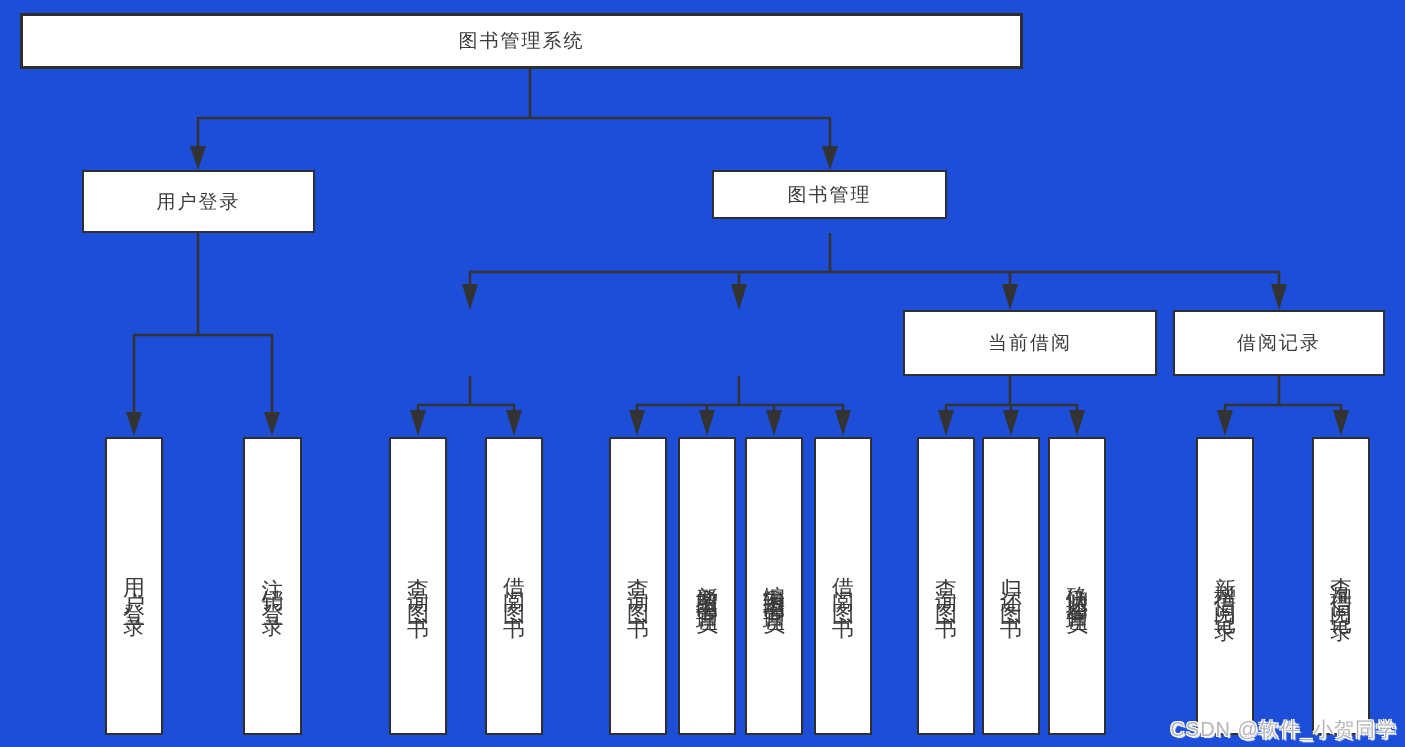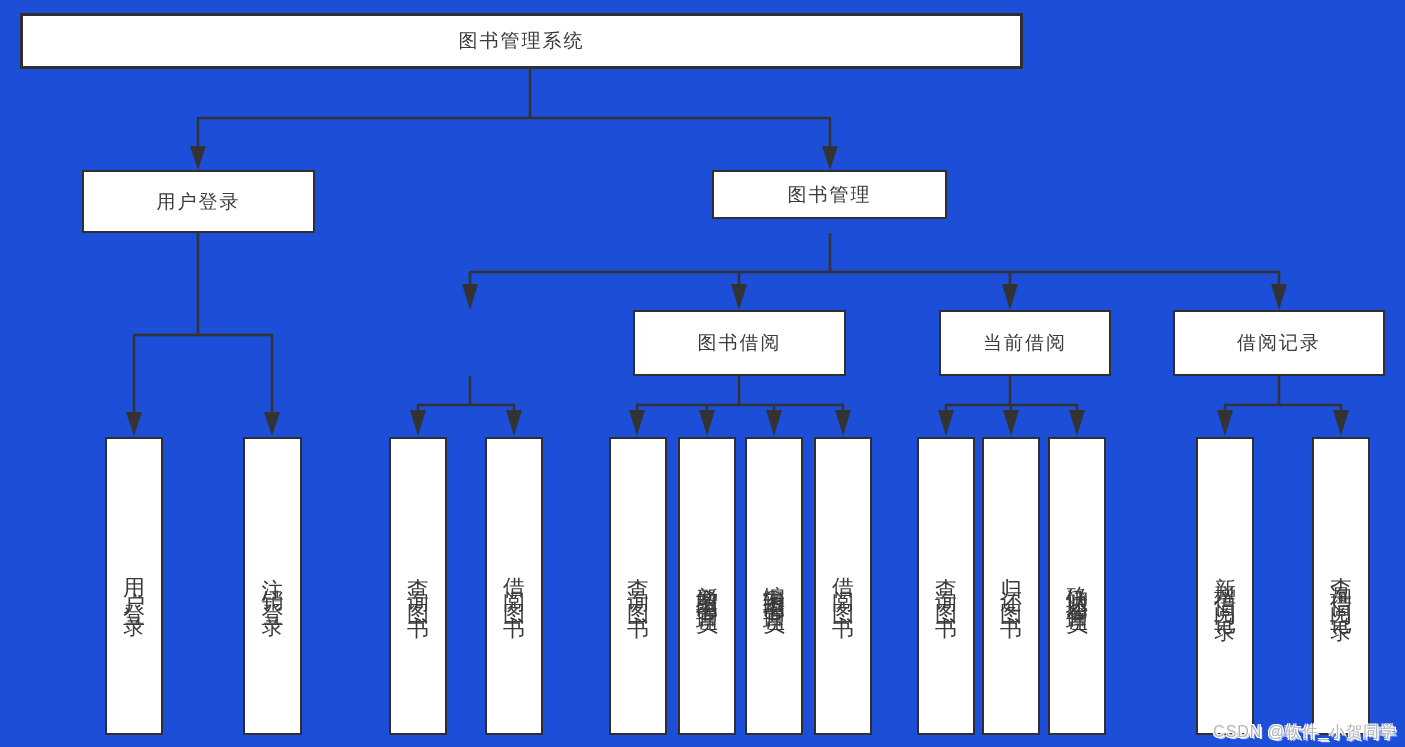--- a/index.html
+++ b/index.html
@@ -27,21 +27,21 @@
     font-size:22px;
     line-height:1;
     white-space:nowrap;
   }
   .v.sp-wide span{letter-spacing:13px;}
   .v.sp-mid span{letter-spacing:9px;}
   .v.sp-tight span{letter-spacing:4px;}
   .wm{
     position:absolute;
     right:8px;bottom:4px;
-    font-size:16px;
+    font-size:20px;
     color:#b5b5b5;
     letter-spacing:1px;
     text-shadow:1px 1px 0 #fff,-1px -1px 0 #fff,1px -1px 0 #fff,-1px 1px 0 #fff,2px 2px 1px #fff;
     white-space:nowrap;
   }
 </style>
 </head>
 <body>
 
 <div id="canvas">
@@ -79,24 +79,21 @@
     <span>图书管理系统</span>
   </div>
 
   <div class="node h" style="left:82px;top:170px;width:233px;height:63px;">
     <span>用户登录</span>
   </div>
   <div class="node h" style="left:712px;top:170px;width:235px;height:49px;">
     <span>图书管理</span>
   </div>
 
-  <div class="node h" style="left:633px;top:310px;width:213px;height:66px;">
-    <span>图书借阅</span>
-  </div>
-  <div class="node h" style="left:903px;top:310px;width:172px;height:66px;margin-left:36px;">
+  <div class="node h" style="left:903px;top:310px;width:254px;height:66px;">
     <span>当前借阅</span>
   </div>
   <div class="node h" style="left:1173px;top:310px;width:212px;height:66px;">
     <span>借阅记录</span>
   </div>
 
   <div class="node v sp-wide" style="left:105px;top:437px;width:58px;height:298px;">
     <span>用户登录</span>
   </div>
   <div class="node v sp-wide" style="left:243px;top:437px;width:59px;height:298px;">

